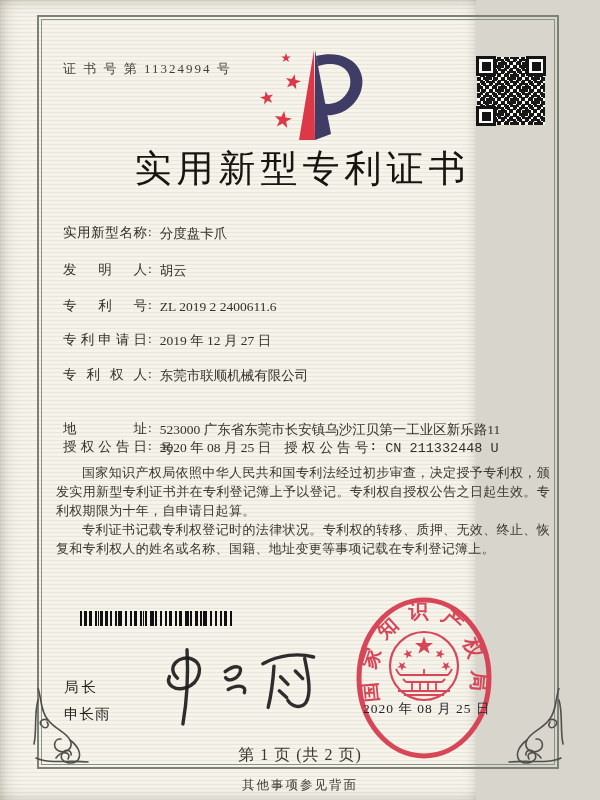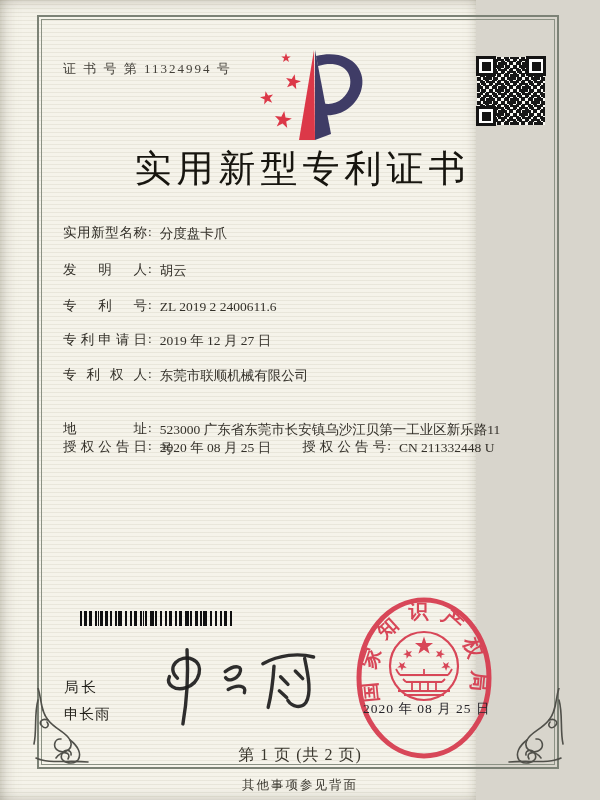--- a/index.html
+++ b/index.html
@@ -53,21 +53,21 @@
     font-size:37px;font-weight:normal;color:#17150f;letter-spacing:5px;text-indent:5px;
     white-space:nowrap;
   }
   
   .frow{position:absolute;left:63px;width:482px;font-size:13.5px;color:#34312a;}
   .flabel{display:inline-block;width:84px;text-align:justify;text-align-last:justify;vertical-align:top;}
   .fcolon{display:inline-block;margin:0 8px 0 1px;vertical-align:top;}
   .fvalue{display:inline-block;vertical-align:top;max-width:368px;line-height:19px;}
   .r0{top:224px}.r1{top:261px}.r2{top:297px}.r3{top:331px}
   .r4{top:366px}.r5{top:420px}.r6{top:438px;white-space:nowrap;}
-  .pair2{display:inline-block;margin-left:31px;}
+  .pair2{display:inline-block;margin-left:13px;font-family:Liberation Mono, monospace;}
   
   .paras{
     position:absolute;left:56px;top:463px;width:494px;
     font-size:13px;line-height:19px;color:#3a372e;letter-spacing:.3px;
     text-align:justify;
   }
   .paras p{margin:0;text-indent:2em;}
   
   .barcode{
     position:absolute;left:80px;top:611px;width:152px;height:15px;
@@ -158,20 +158,22 @@
     <span class="flabel">专利权人</span><span class="fcolon">:</span><span class="fvalue">东莞市联顺机械有限公司</span>
   </div>
   <div class="frow r5">
     <span class="flabel">地址</span><span class="fcolon">:</span><span class="fvalue" style="max-width:352px">523000 广东省东莞市长安镇乌沙江贝第一工业区新乐路11号</span>
   </div>
   <div class="frow r6">
     <span class="flabel">授权公告日</span><span class="fcolon">:</span><span class="fvalue">2020 年 08 月 25 日</span><span class="pair2"><span class="flabel">授权公告号</span><span class="fcolon">:</span><span class="fvalue">CN 211332448 U</span></span>
   </div>
 
   <div class="paras">
+    <p>国家知识产权局依照中华人民共和国专利法经过初步审查，决定授予专利权，颁发实用新型专利证书并在专利登记簿上予以登记。专利权自授权公告之日起生效。专利权期限为十年，自申请日起算。</p>
+    <p>专利证书记载专利权登记时的法律状况。专利权的转移、质押、无效、终止、恢复和专利权人的姓名或名称、国籍、地址变更等事项记载在专利登记簿上。</p>
   </div>
 
   <div class="barcode"></div>
 
   <div class="signer-title">局长</div>
   <div class="signer-name">申长雨</div>
 
   <svg class="signature" viewBox="0 0 180 90">
     <g transform="rotate(-3 90 45)">
       <path d="M30,34 C18,22 34,10 46,16 C58,22 52,40 38,44 C27,47 18,40 22,32"></path>

